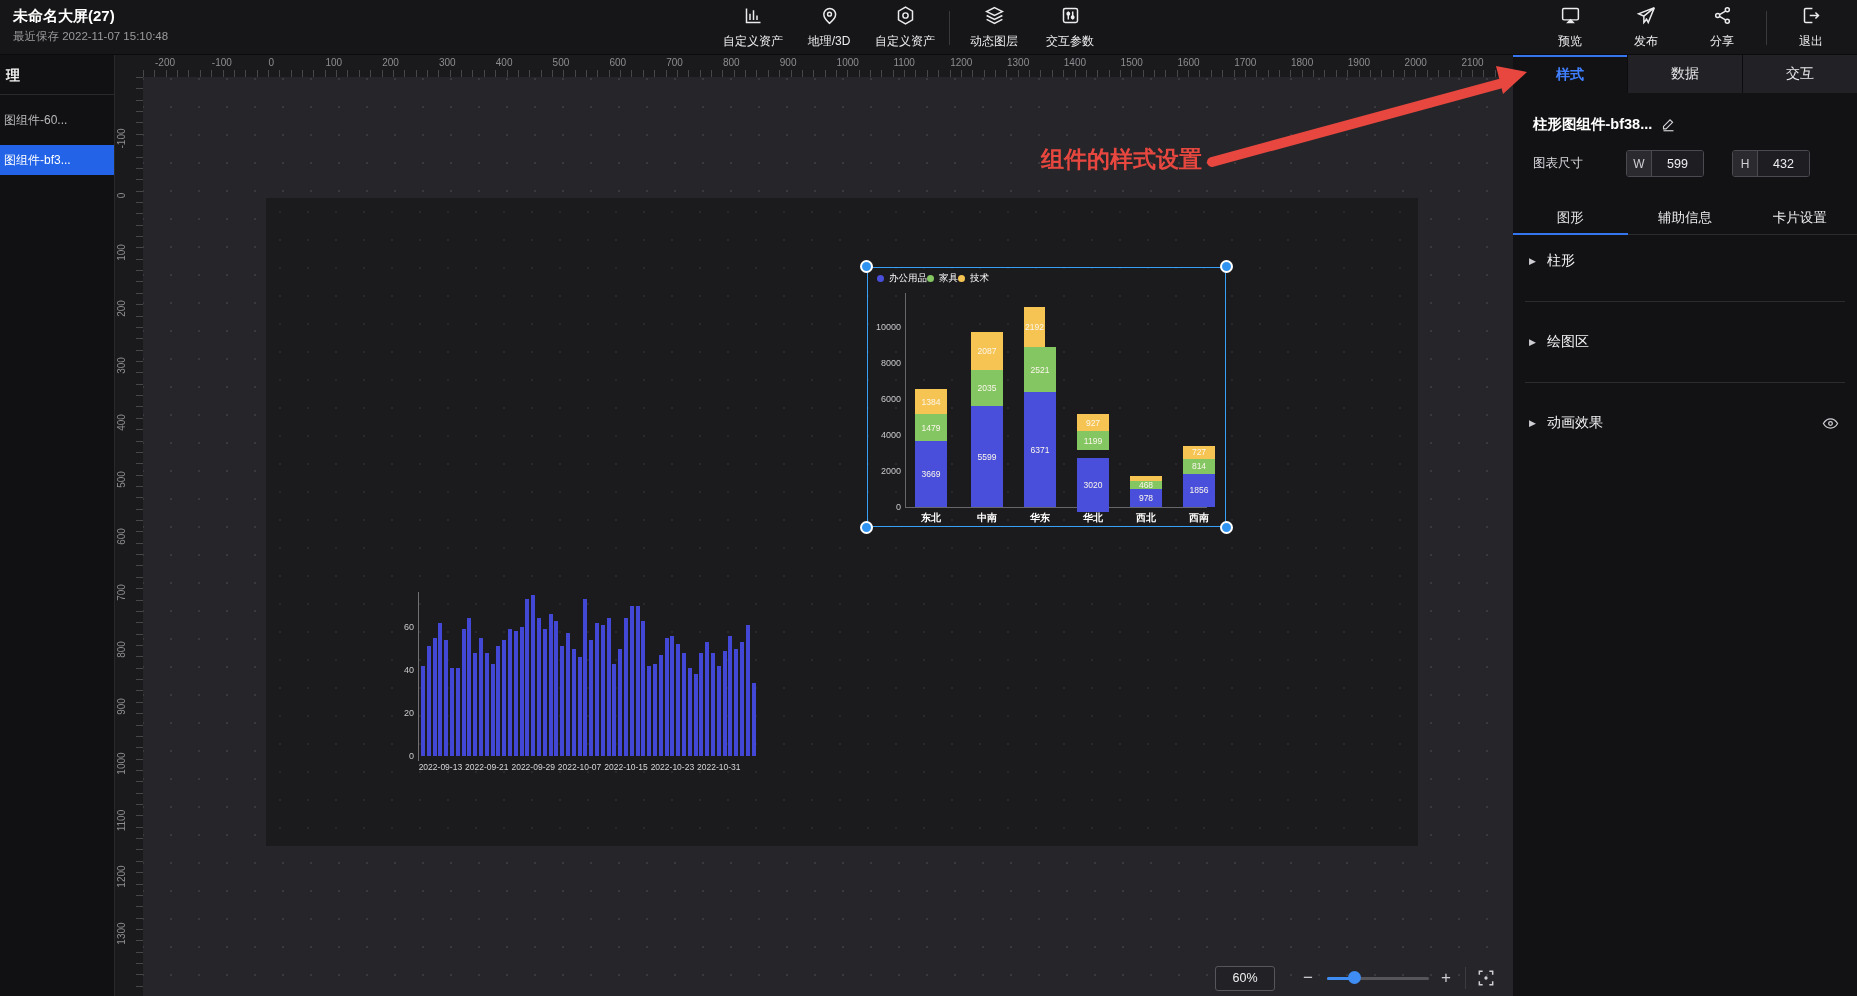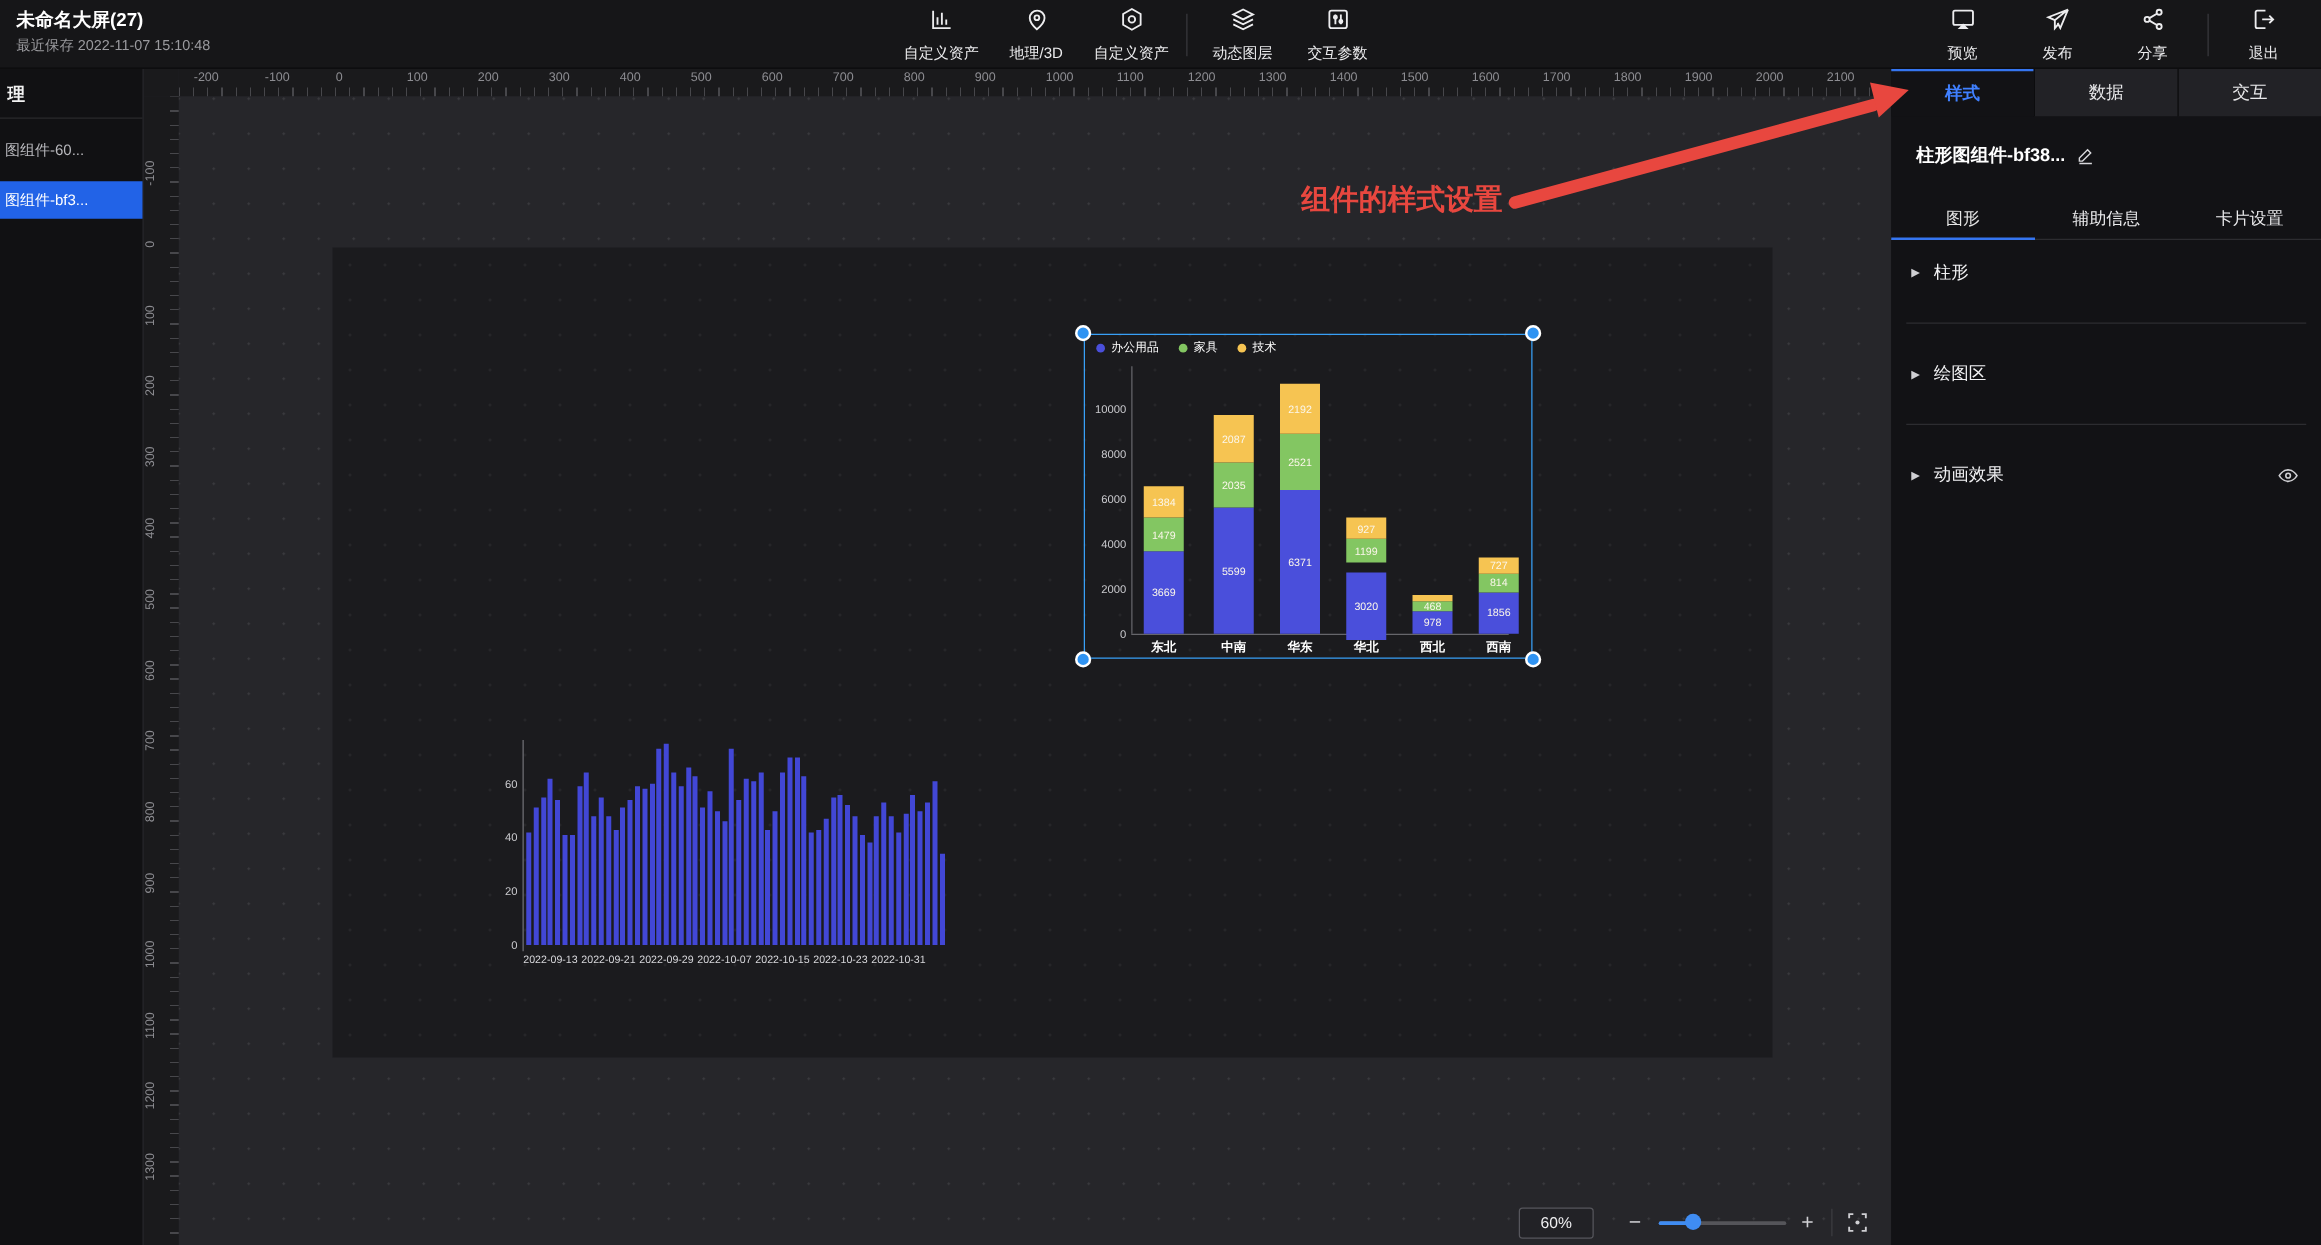--- a/index.html
+++ b/index.html
@@ -37,21 +37,21 @@
   .reset-icon { position:absolute; left:5px; top:4px; width:20px; height:20px; color:#cfcfd3; cursor:pointer; }
   .rl-h { position:absolute; top:2px; font-size:10px; color:#8d8d92; }
   .rl-v { position:absolute; left:-14px; width:40px; text-align:center; font-size:10px; color:#8d8d92; transform:rotate(-90deg); }
   .screen { position:absolute; left:151px; top:143px; width:1152px; height:648px; background:#1b1b1e;
             background-image:radial-gradient(#29292d 1.1px, transparent 1.1px); background-size:28px 28px; }
 
   
   .widget-stacked { position:absolute; left:752px; top:212px; width:359px; height:260px; cursor:move; }
   .sel-frame { position:absolute; inset:0; border:1.5px solid #38a0f7; }
   .handle { position:absolute; width:13px; height:13px; border-radius:50%; background:#2f93f2; border:2.5px solid #fff; z-index:5; cursor:pointer; }
-  .legend { position:absolute; left:10px; top:5px; display:flex; gap:16px; align-items:center; }
+  .legend { position:absolute; left:10px; top:5px; display:flex; align-items:center; }
   .legend-item { display:flex; align-items:center; gap:5px; }
   .legend-dot { width:7px; height:7px; border-radius:50%; }
   .legend-label { font-size:9.5px; color:#fff; }
   .axis-v { position:absolute; left:38px; top:26px; width:1px; height:214px; background:#66666b; }
   .axis-h { position:absolute; left:38px; top:240px; width:302px; height:1px; background:#66666b; }
   .ytick { position:absolute; width:32px; text-align:right; font-size:9px; color:#c9c9cd; }
   .seg { position:absolute; display:flex; align-items:center; justify-content:center; }
   .seg-label { font-size:8.5px; color:#fbf6ea; }
   .cat-label { position:absolute; top:244px; width:44px; text-align:center; font-size:10px; font-weight:bold; color:#fff; }
 
@@ -297,21 +297,21 @@
         <div class="seg" style="left: 104px; width: 32px; top: 65.022px; height: 37.566px; background: rgb(246, 196, 82);">
           <div class="seg-label">2087</div>
         </div>
         <div class="cat-label" style="left: 98px;">中南</div>
         <div class="seg" style="left: 157px; width: 32px; top: 125.322px; height: 114.678px; background: rgb(74, 79, 219);">
           <div class="seg-label">6371</div>
         </div>
         <div class="seg" style="left: 157px; width: 32px; top: 79.944px; height: 45.378px; background: rgb(131, 198, 98);">
           <div class="seg-label">2521</div>
         </div>
-        <div class="seg" style="left: 157px; width: 32px; top: 40.488px; height: 39.456px; background: rgb(246, 196, 82);">
+        <div class="seg" style="left: 157px; width: 21px; top: 40.488px; height: 39.456px; background: rgb(246, 196, 82);">
           <div class="seg-label">2192</div>
         </div>
         <div class="cat-label" style="left: 151px;">华东</div>
         <div class="seg" style="left: 210px; width: 32px; top: 191px; height: 54.36px; background: rgb(74, 79, 219);">
           <div class="seg-label">3020</div>
         </div>
         <div class="seg" style="left: 210px; width: 32px; top: 164.058px; height: 19px; background: rgb(131, 198, 98);">
           <div class="seg-label">1199</div>
         </div>
         <div class="seg" style="left: 210px; width: 32px; top: 147.372px; height: 16.686px; background: rgb(246, 196, 82);">
@@ -447,20 +447,31 @@
     <div class="comp-name-row">
       <span class="comp-name">柱形图组件-bf38...</span>
       <span class="edit-icon">
         <svg viewBox="0 0 24 24" width="15" height="15" fill="none" stroke="#d8d8dc" stroke-width="1.8">
             <path d="M14.5 4.5l4 4L8 19H4v-4z"></path>
             <path d="M4 22h16"></path>
           </svg>
       </span>
     </div>
 
+    <div class="field-row">
+      <span class="field-label">图表尺寸</span>
+      <div class="input-box ib-1">
+        <span class="ib-prefix">W</span>
+        <span class="ib-value">599</span>
+      </div>
+      <div class="input-box ib-2">
+        <span class="ib-prefix">H</span>
+        <span class="ib-value">432</span>
+      </div>
+    </div>
 
 
     <div class="rp-subtabs">
       <div class="rp-subtab active">图形</div>
       <div class="rp-subtab">辅助信息</div>
       <div class="rp-subtab">卡片设置</div>
     </div>
 
     <div class="section-row">
       <span class="sec-caret">▶</span>

